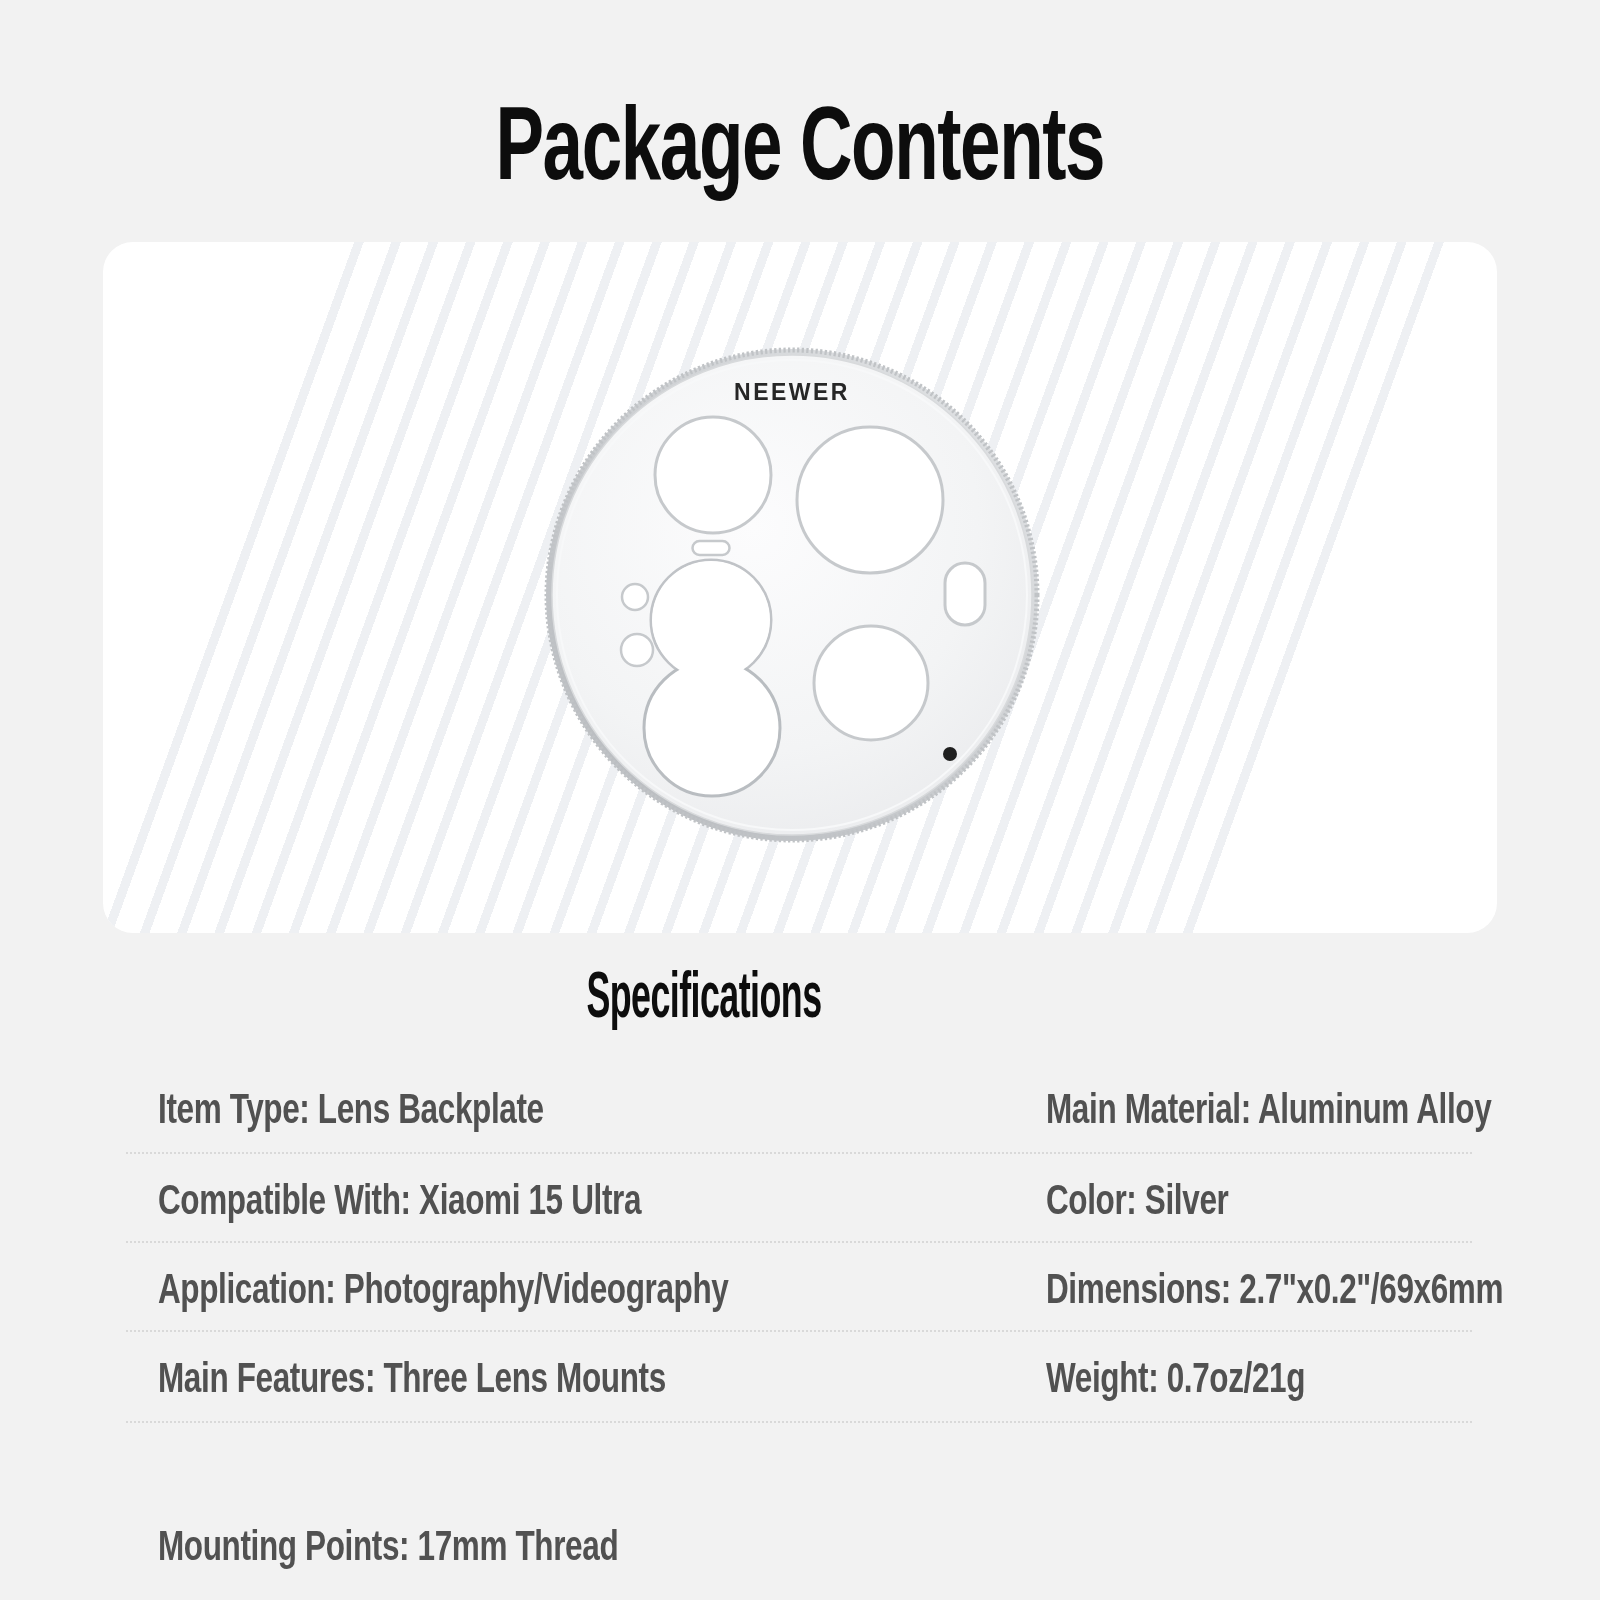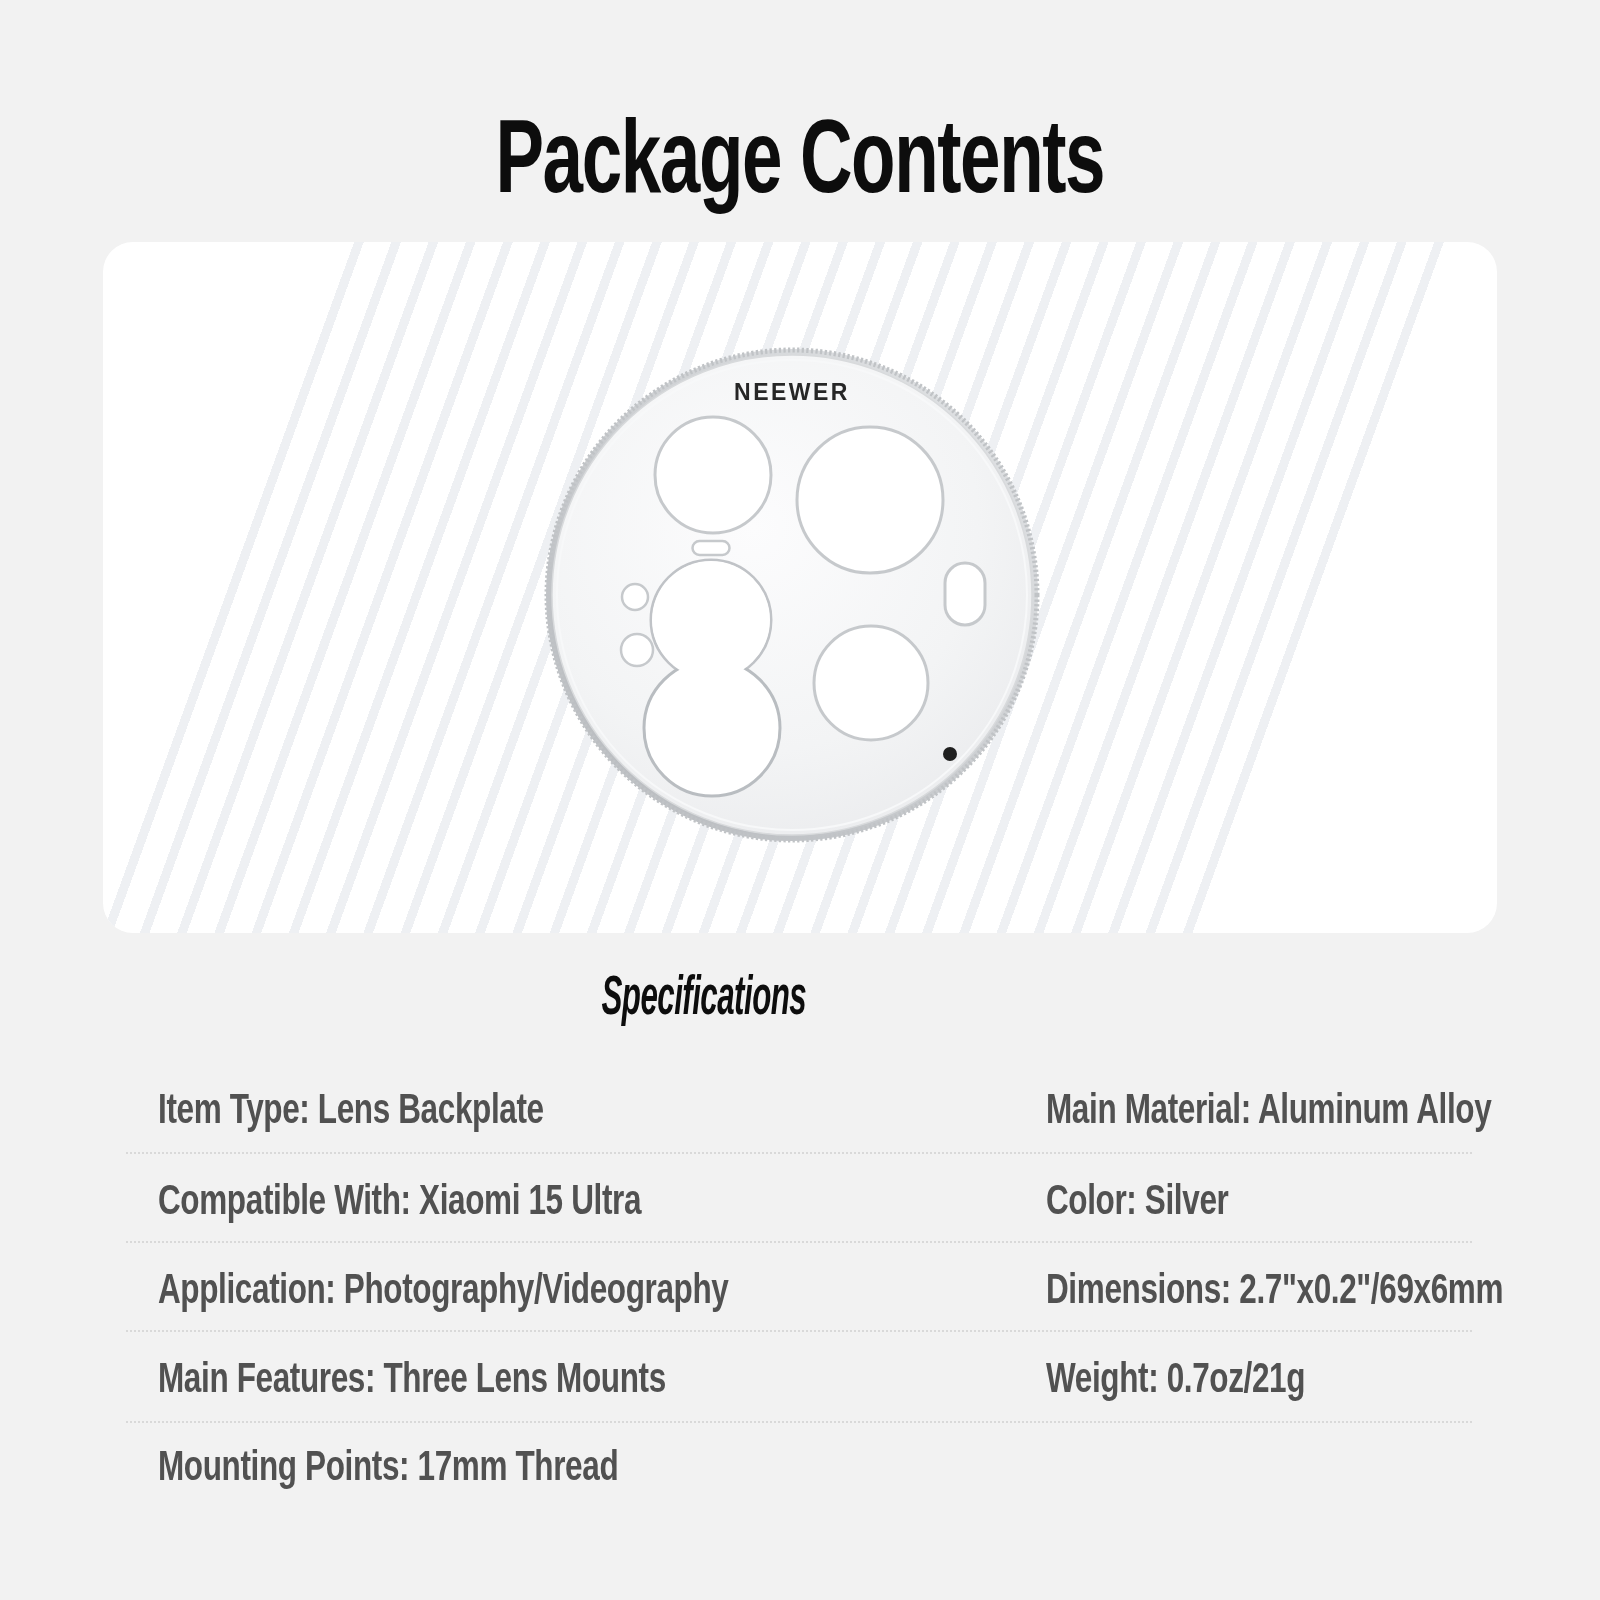--- a/index.html
+++ b/index.html
@@ -2,48 +2,48 @@
 <html><head>
 <meta charset="utf-8">
 <style>
   html,body{margin:0;padding:0;}
   body{
     width:1600px;height:1600px;position:relative;overflow:hidden;
     background:#f2f2f2;
     font-family:"Liberation Sans", sans-serif;
   }
   .page-title{
-    position:absolute;top:100px;left:0;width:1600px;text-align:center;
+    position:absolute;top:87px;left:0;width:1600px;text-align:center;
     font-weight:700;font-size:104px;line-height:112px;color:#0d0d0d;
     white-space:nowrap;
   }
   .cond-title{display:inline-block;transform:scaleX(0.70);transform-origin:center;letter-spacing:-2px;}
   .hero-card{
     position:absolute;left:103px;top:242px;width:1394px;height:691px;
     background:#ffffff;border-radius:30px;overflow:hidden;
   }
   .stripes{
     position:absolute;inset:0;
     background:repeating-linear-gradient(110deg, rgba(255,255,255,0) 0px, rgba(255,255,255,0) 26px, #eef0f3 26px, #eef0f3 35px);
     clip-path:polygon(17.7% 0%, 97.3% 0%, 79.3% 100%, -0.3% 100%);
   }
   .disc-svg{position:absolute;left:532px;top:335px;width:520px;height:520px;}
   .section-title{
     position:absolute;top:947px;left:0;width:1408px;text-align:center;
-    font-weight:700;font-size:56px;line-height:96px;color:#0d0d0d;white-space:nowrap;font-style:italic;
+    font-weight:700;font-size:64px;line-height:96px;color:#0d0d0d;white-space:nowrap;
   }
   .cond-sec{display:inline-block;transform:scaleX(0.56);transform-origin:center;letter-spacing:-1px;}
   .spec-row{
     position:absolute;height:60px;line-height:60px;white-space:nowrap;
     font-weight:700;font-size:42px;color:#515151;margin-left:18px;
   }
   .spec-row .cond{display:inline-block;transform:scaleX(0.75);transform-origin:left center;letter-spacing:-0.5px;}
   .col-left{left:140px;}
   .col-right{left:1028px;}
-  .r1{top:1079px;} .r2{top:1170px;} .r3{top:1259px;} .r4{top:1348px;} .r5{top:1436px;text-align:right;}
+  .r1{top:1079px;} .r2{top:1170px;} .r3{top:1259px;} .r4{top:1348px;} .r5{top:1516px;text-align:right;}
   .sep{
     position:absolute;left:126px;width:1346px;height:0;
     border-top:2px dotted #d9d9d9;
   }
   .s1{top:1152px;} .s2{top:1241px;} .s3{top:1330px;} .s4{top:1421px;}
 </style>
 </head>
 <body>
 
 <div class="page-title">

